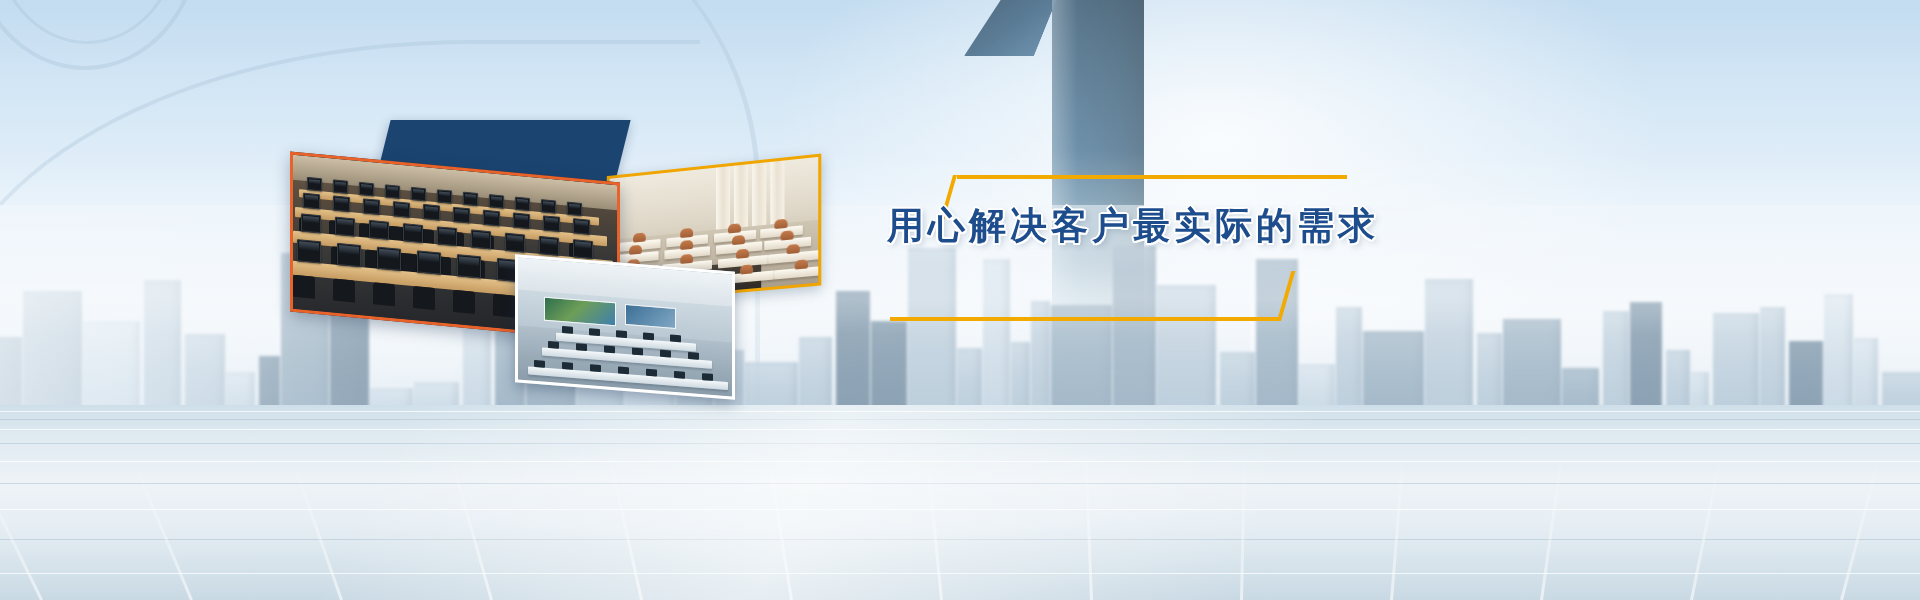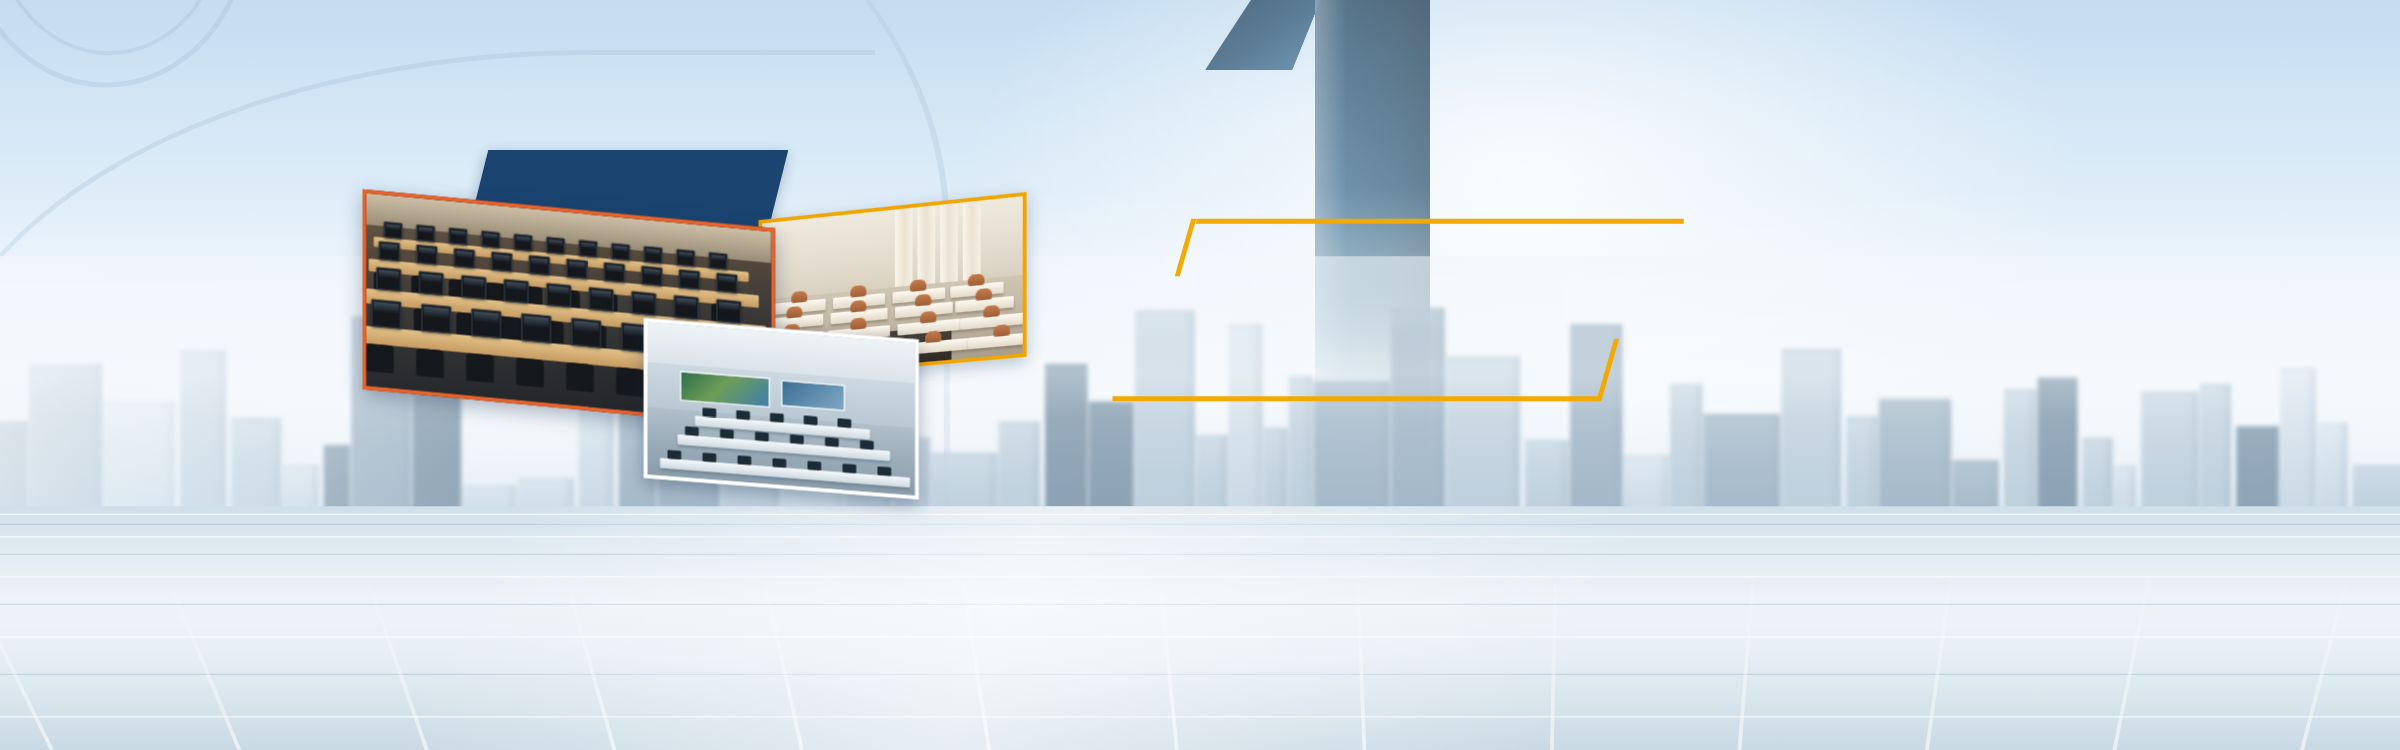--- a/index.html
+++ b/index.html
@@ -533,16 +533,17 @@
     </div>
   </div>
 
   <div class="text-block">
     <div class="bracket br-top"></div>
     <div class="bracket br-top-tail"></div>
     <div class="bracket br-bot"></div>
     <div class="bracket br-bot-tail"></div>
 
     <div class="headline">
+      <div class="hl-2">用心解决客户最实际的需求</div>
     </div>
   </div>
 
 </div>
 
 </body></html>

